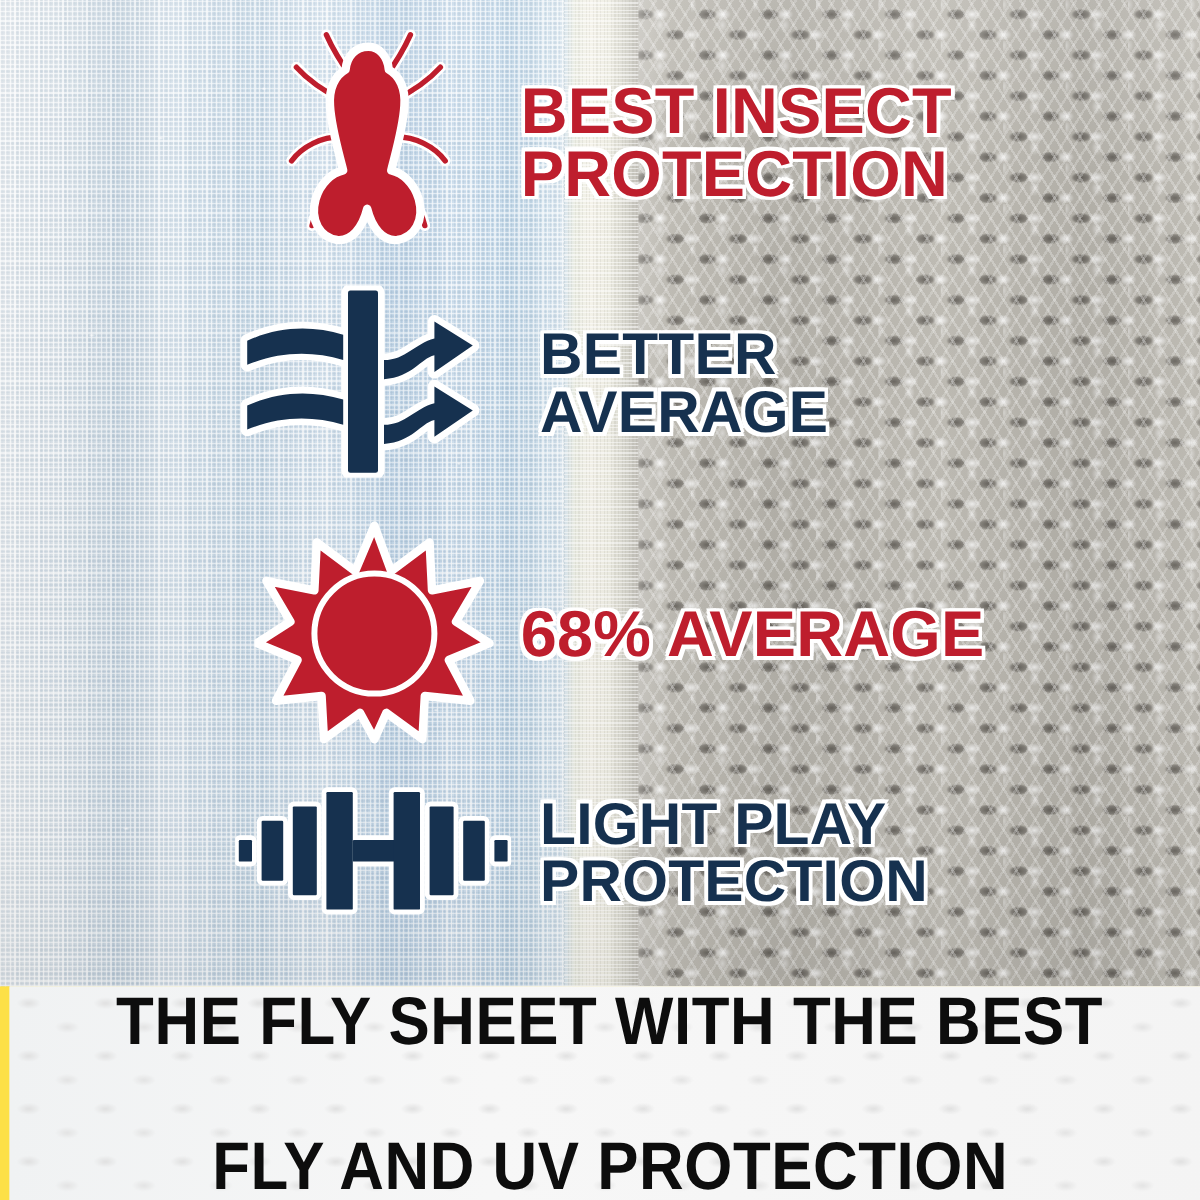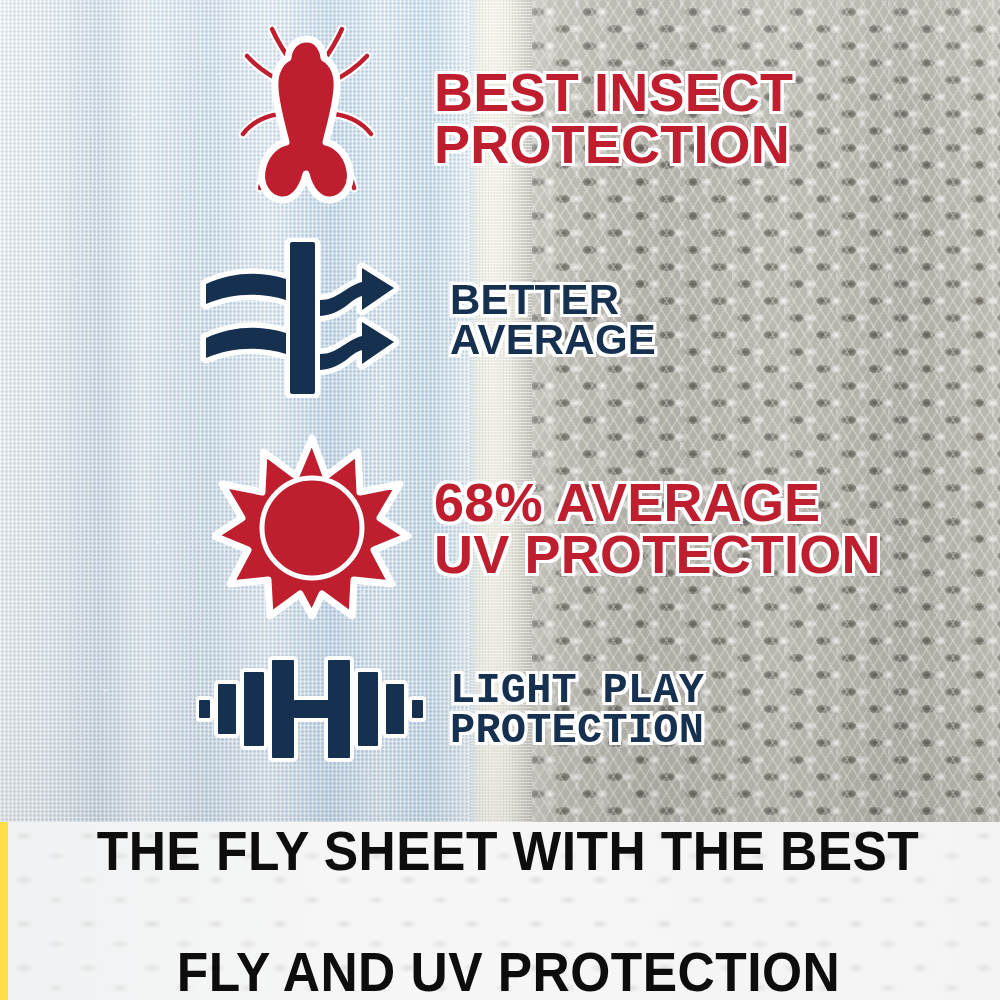--- a/index.html
+++ b/index.html
@@ -232,34 +232,34 @@
   .red-text {
     color: #BE1E2D;
     font-size: 54px;
     text-shadow:
       -3px 0 0 #fff, 3px 0 0 #fff, 0 -3px 0 #fff, 0 3px 0 #fff,
       -2px -2px 0 #fff, 2px -2px 0 #fff, -2px 2px 0 #fff, 2px 2px 0 #fff,
       -3px -3px 0 #fff, 3px -3px 0 #fff, -3px 3px 0 #fff, 3px 3px 0 #fff;
   }
   .navy-text {
     color: #16314F;
-    font-size: 42px;
+    font-size: 49px;
     text-shadow:
       -3px 0 0 #fff, 3px 0 0 #fff, 0 -3px 0 #fff, 0 3px 0 #fff,
       -2px -2px 0 #fff, 2px -2px 0 #fff, -2px 2px 0 #fff, 2px 2px 0 #fff,
       -3px -3px 0 #fff, 3px -3px 0 #fff, -3px 3px 0 #fff, 3px 3px 0 #fff;
   }
 
   #row-insect   { left: 232px; top: 22px;  }
   #row-airflow  { left: 198px; top: 238px; }
   #row-uv       { left: 212px; top: 432px; }
   #row-durab    { left: 196px; top: 654px; }
 
   #row-uv .feat-text   { margin-left: 22px; }
-  #row-durab .feat-text{ margin-left: 24px; font-family: Liberation Mono, monospace; }
+  #row-durab .feat-text{ margin-left: 24px; }
   #row-insect .feat-text { margin-left: 52px; }
   #row-airflow .feat-text{ margin-left: 42px; }
 
   
   .banner {
     position: absolute;
     left: 8px;
     top: 822px;
     width: 1000px;
     height: 178px;
@@ -378,21 +378,20 @@
       <svg width="200" height="190" viewBox="0 0 200 190" aria-hidden="true">
 
         <path d="M100 6 L114 44 L146 20 L148 60 L188 52 L168 86 L196 104 L162 118 L180 152 L142 148 L140 184
                  L110 162 L100 184 L88 162 L58 184 L56 148 L18 152 L36 118 L2 104 L30 86 L10 52 L50 60
                  L52 20 L84 44 Z" fill="#BE1E2D" stroke="#ffffff" stroke-width="7" stroke-linejoin="round"></path>
         <circle cx="100" cy="96" r="50" fill="none" stroke="#ffffff" stroke-width="5"></circle>
       </svg>
     </span>
     <span class="feat-text red-text">
       <span class="ln">68% AVERAGE</span>
-      <span class="ln">UV PROTECTION</span>
     </span>
   </div>
 
   <div class="feature" id="row-durab">
     <span class="feat-icon">
       <svg width="230" height="110" viewBox="0 0 230 110" aria-hidden="true">
         <g stroke="#ffffff" stroke-width="8" stroke-linejoin="round" fill="#ffffff">
           <rect x="3" y="46" width="11" height="18" rx="1"></rect>
           <rect x="22" y="30" width="18" height="50" rx="1"></rect>
           <rect x="48" y="18" width="20" height="74" rx="1"></rect>

